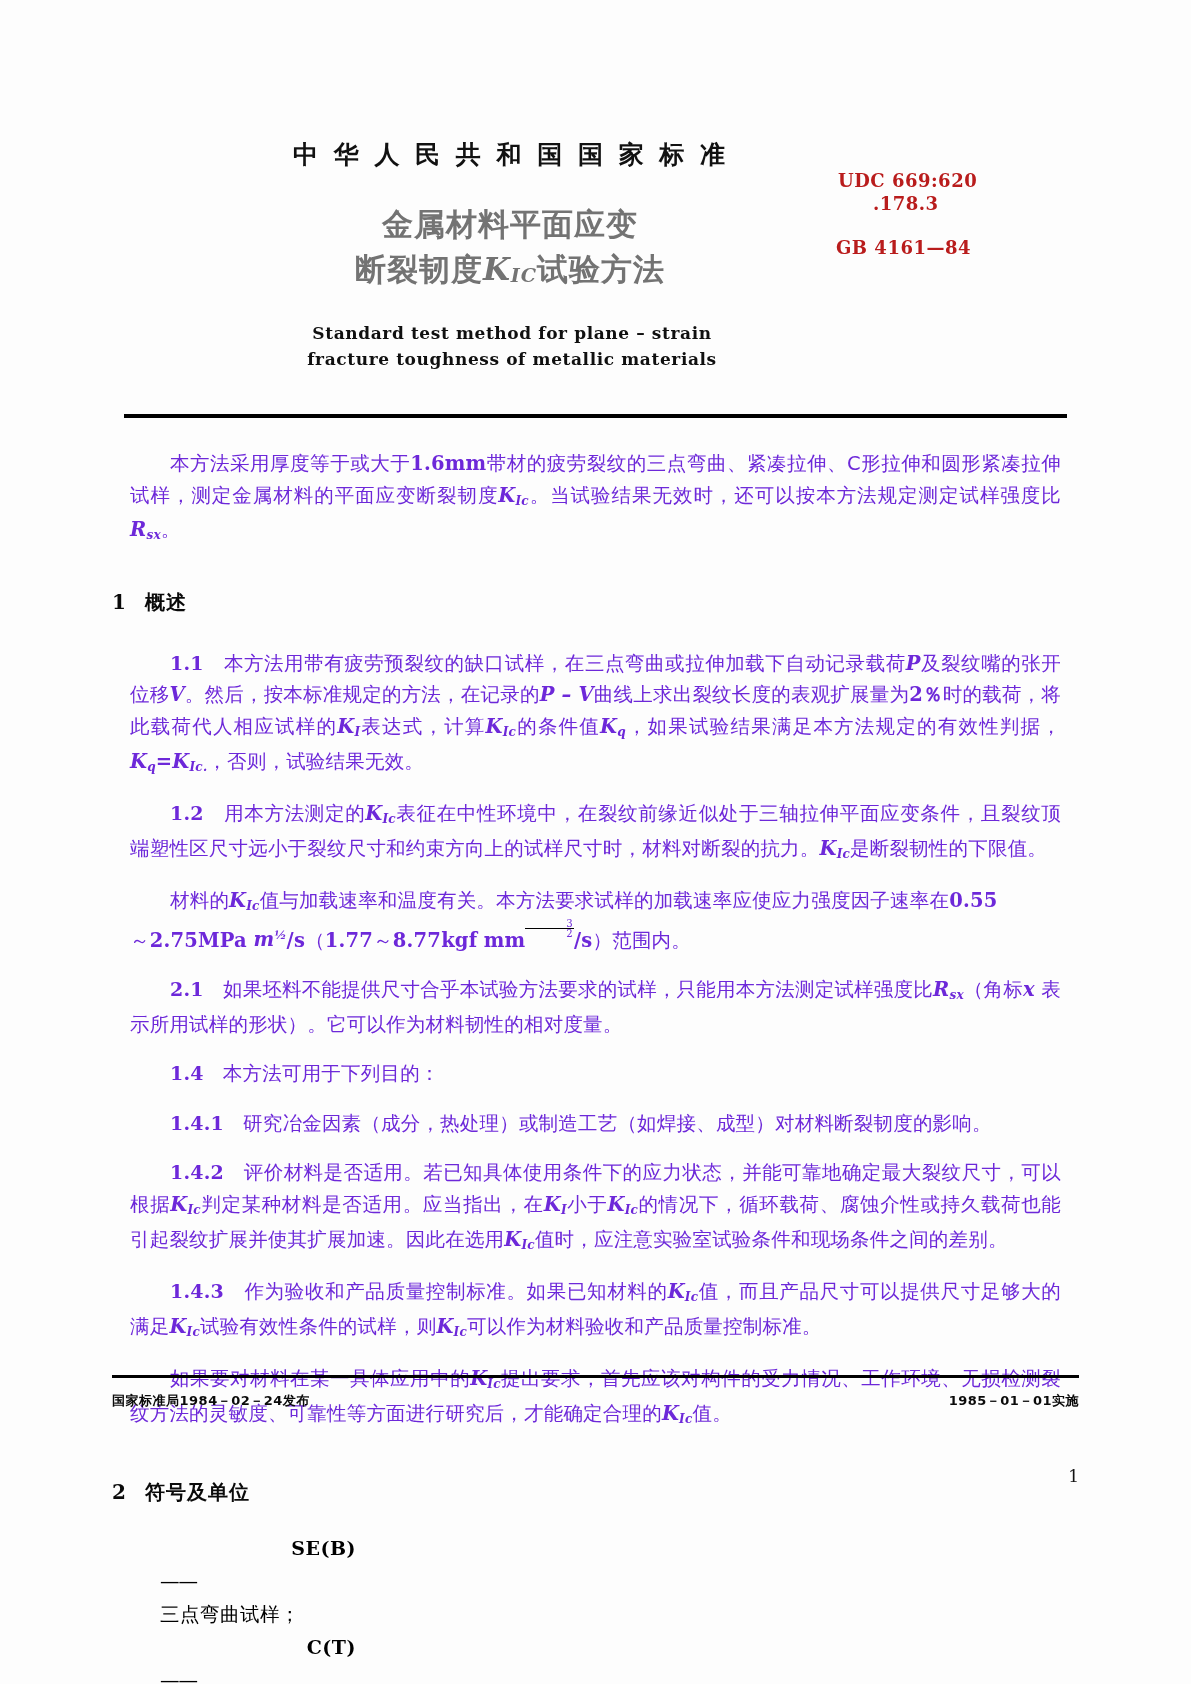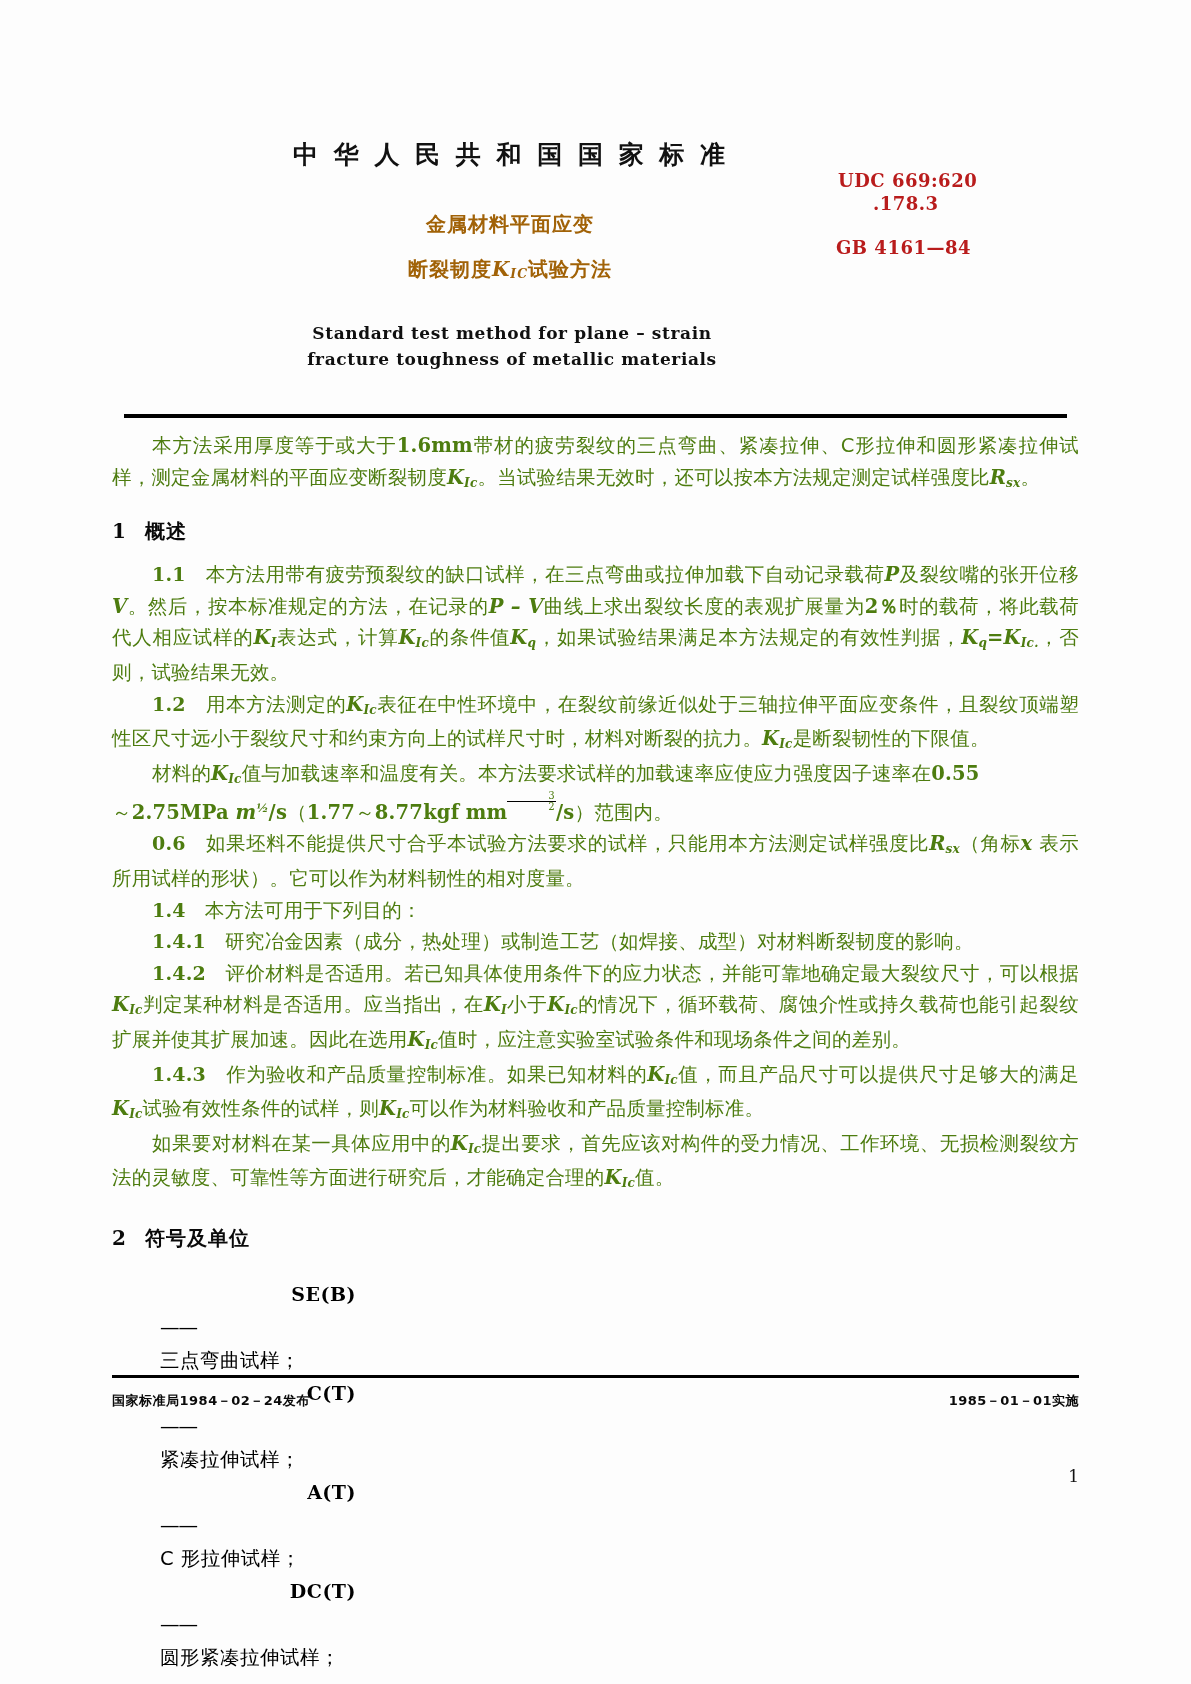--- a/index.html
+++ b/index.html
@@ -40,25 +40,25 @@
     letter-spacing: 3.5px;
     color: #111;
     white-space: nowrap;
   }
   .doc-title {
     position: absolute;
     left: 300px;
     top: 74px;
     width: 420px;
     text-align: center;
-    font-size: 20px;
+    font-size: 31px;
     font-weight: 700;
     line-height: 45px;
     letter-spacing: 1px;
-    color: #a16207;
+    color: #737373;
   }
   .doc-title .kic {
     font-family: "DejaVu Serif", "Liberation Serif", serif;
     font-style: italic;
     font-weight: 700;
   }
   .doc-title .kic sub {
     font-size: 0.62em;
     font-style: italic;
     vertical-align: baseline;
@@ -126,27 +126,27 @@
   }
 
   
   .body-zone {
     position: absolute;
     left: 112px;
     top: 430px;
     width: 967px;
   }
   p.para {
-    margin: 0;
+    margin: 18px;
     font-size: 19.5px;
     line-height: 31.6px;
     text-align: justify;
     text-justify: inter-character;
     letter-spacing: 0.2px;
-    color: #4d7c0f;
+    color: #6d28d9;
     font-family: "DejaVu Sans", "Liberation Sans", sans-serif;
   }
   p.indent { text-indent: 40px; }
   .num {
     font-family: "DejaVu Serif", "Liberation Serif", serif;
     font-weight: 700;
   }
   .sec-num {
     font-family: "DejaVu Serif", "Liberation Serif", serif;
     font-weight: 700;
@@ -288,21 +288,21 @@
     <h3 class="heading"><span class="hn">1</span><span>概述</span></h3>
 
     <div class="gap-s"></div>
 
     <p class="para indent"><span class="sec-num">1.1</span>&nbsp;&nbsp;&nbsp;<span>本方法用带有疲劳预裂纹的缺口试样，在三点弯曲或拉伸加载下自动记录载荷</span><span class="mathit">P</span><span>及裂纹嘴的张开位移</span><span class="mathit">V</span><span>。然后，按本标准规定的方法，在记录的</span><span class="mathit">P – V</span><span>曲线上求出裂纹长度的表观扩展量为</span><span class="num">2％</span><span>时的载荷，将此载荷代人相应试样的</span><span class="mathit"><span>K</span><sub>I</sub></span><span>表达式，计算</span><span class="mathit"><span>K</span><sub>Ic</sub></span><span>的条件值</span><span class="mathit"><span>K</span><sub>q</sub></span><span>，如果试验结果满足本方法规定的有效性判据，</span><span class="mathit"><span>K</span><sub>q</sub><span>=</span><span>K</span><sub>Ic.</sub></span><span>，否则，试验结果无效。</span></p>
 
     <p class="para indent"><span class="sec-num">1.2</span>&nbsp;&nbsp;&nbsp;<span>用本方法测定的</span><span class="mathit"><span>K</span><sub>Ic</sub></span><span>表征在中性环境中，在裂纹前缘近似处于三轴拉伸平面应变条件，且裂纹顶端塑性区尺寸远小于裂纹尺寸和约束方向上的试样尺寸时，材料对断裂的抗力。</span><span class="mathit"><span>K</span><sub>Ic</sub></span><span>是断裂韧性的下限值。</span></p>
 
     <p class="para indent"><span>材料的</span><span class="mathit"><span>K</span><sub>Ic</sub></span><span>值与加载速率和温度有关。本方法要求试样的加载速率应使应力强度因子速率在</span><span class="num">0.55</span><br><span>～</span><span class="num">2.75</span><span class="mathup">MPa</span>&nbsp;<span class="mathit"><span>m</span><sup style="font-size:0.6em">½</sup></span><span class="mathup">/s</span><span>（</span><span class="num">1.77</span><span>～</span><span class="num">8.77</span><span class="mathup">kgf</span>&nbsp;<span class="mathup">mm</span><span class="frac"><span class="n">3</span><span class="d">2</span></span><span class="mathup">/s</span><span>）</span><span>范围内。</span></p>
 
-    <p class="para indent"><span class="sec-num">0.6</span>&nbsp;&nbsp;&nbsp;<span>如果坯料不能提供尺寸合乎本试验方法要求的试样，只能用本方法测定试样强度比</span><span class="mathit"><span>R</span><sub>sx</sub></span><span>（角标</span><span class="mathit">x</span>&nbsp;<span>表示所用试样的形状）。它可以作为材料韧性的相对度量。</span></p>
+    <p class="para indent"><span class="sec-num">2.1</span>&nbsp;&nbsp;&nbsp;<span>如果坯料不能提供尺寸合乎本试验方法要求的试样，只能用本方法测定试样强度比</span><span class="mathit"><span>R</span><sub>sx</sub></span><span>（角标</span><span class="mathit">x</span>&nbsp;<span>表示所用试样的形状）。它可以作为材料韧性的相对度量。</span></p>
 
     <p class="para indent"><span class="sec-num">1.4</span>&nbsp;&nbsp;&nbsp;<span>本方法可用于下列目的：</span></p>
 
     <p class="para indent"><span class="sec-num">1.4.1</span>&nbsp;&nbsp;&nbsp;<span>研究冶金因素（成分，热处理）或制造工艺（如焊接、成型）对材料断裂韧度的影响。</span></p>
 
     <p class="para indent"><span class="sec-num">1.4.2</span>&nbsp;&nbsp;&nbsp;<span>评价材料是否适用。若已知具体使用条件下的应力状态，并能可靠地确定最大裂纹尺寸，可以根据</span><span class="mathit"><span>K</span><sub>Ic</sub></span><span>判定某种材料是否适用。应当指出，在</span><span class="mathit"><span>K</span><sub>I</sub></span><span>小于</span><span class="mathit"><span>K</span><sub>Ic</sub></span><span>的情况下，循环载荷、腐蚀介性或持久载荷也能引起裂纹扩展并使其扩展加速。因此在选用</span><span class="mathit"><span>K</span><sub>Ic</sub></span><span>值时，应注意实验室试验条件和现场条件之间的差别。</span></p>
 
     <p class="para indent"><span class="sec-num">1.4.3</span>&nbsp;&nbsp;&nbsp;<span>作为验收和产品质量控制标准。如果已知材料的</span><span class="mathit"><span>K</span><sub>Ic</sub></span><span>值，而且产品尺寸可以提供尺寸足够大的满足</span><span class="mathit"><span>K</span><sub>Ic</sub></span><span>试验有效性条件的试样，则</span><span class="mathit"><span>K</span><sub>Ic</sub></span><span>可以作为材料验收和产品质量控制标准。</span></p>
 
     <p class="para indent"><span>如果要对材料在某一具体应用中的</span><span class="mathit"><span>K</span><sub>Ic</sub></span><span>提出要求，首先应该对构件的受力情况、工作环境、无损检测裂纹方法的灵敏度、可靠性等方面进行研究后，才能确定合理的</span><span class="mathit"><span>K</span><sub>Ic</sub></span><span>值。</span></p>

